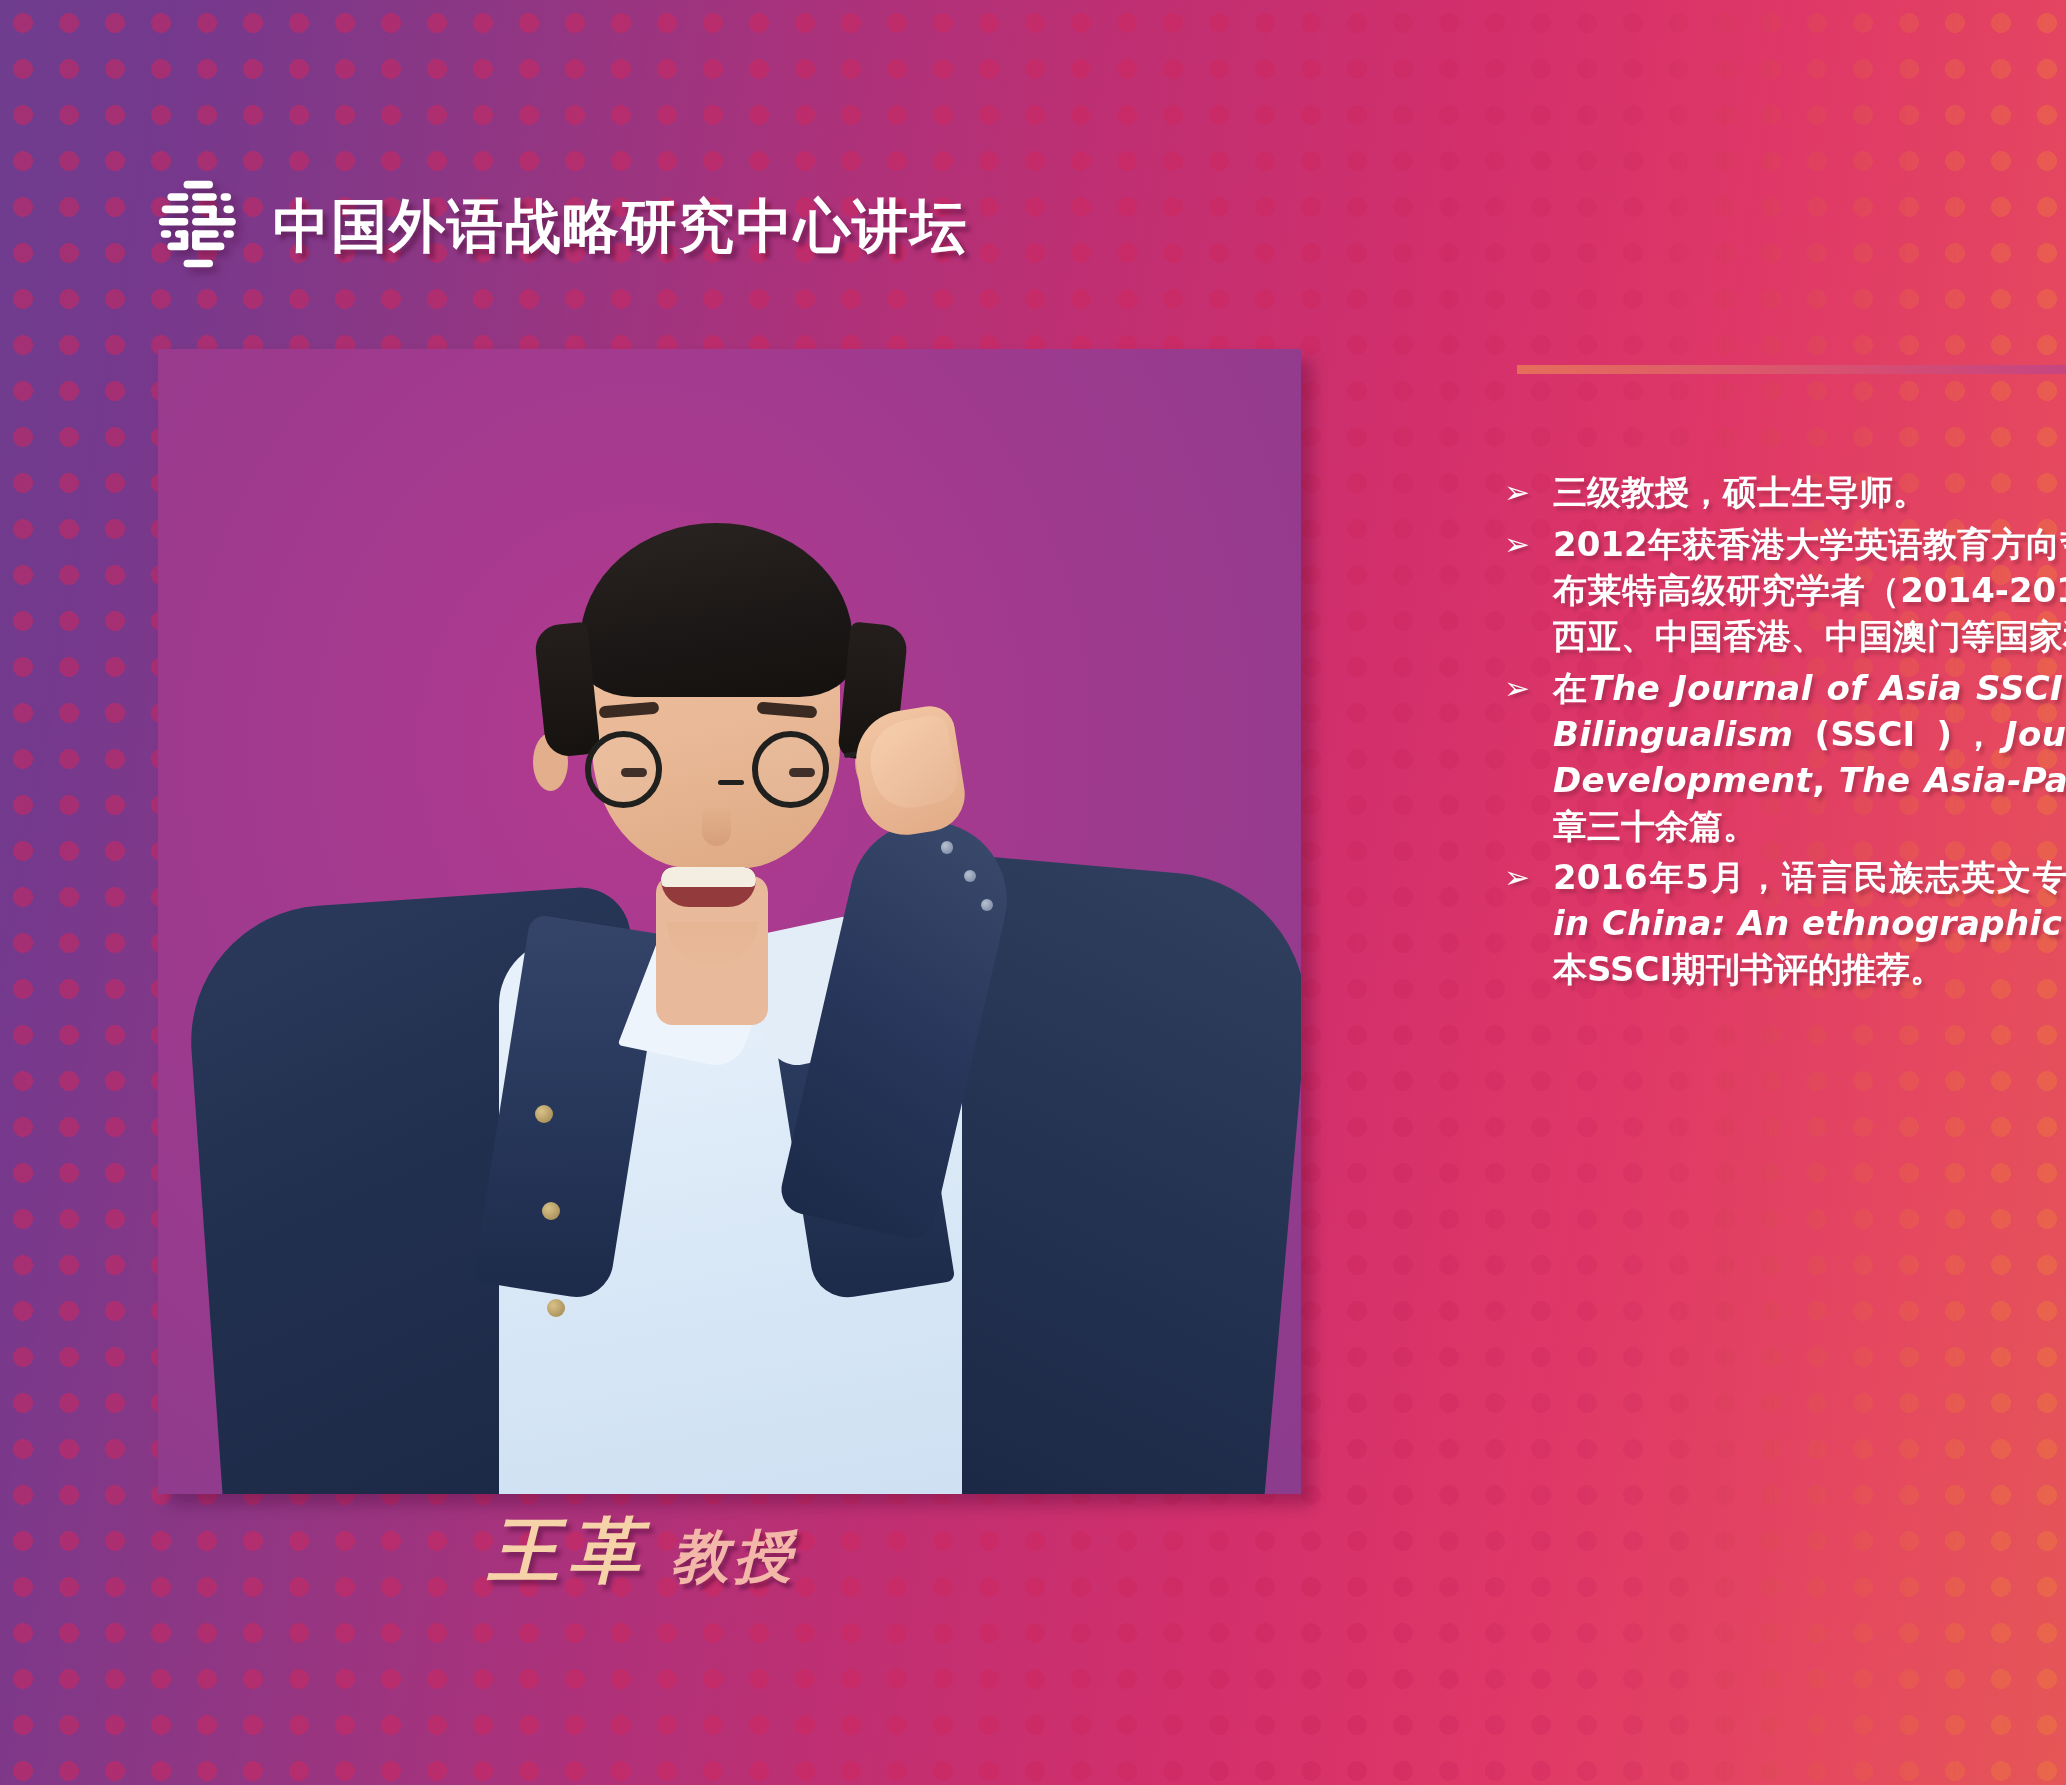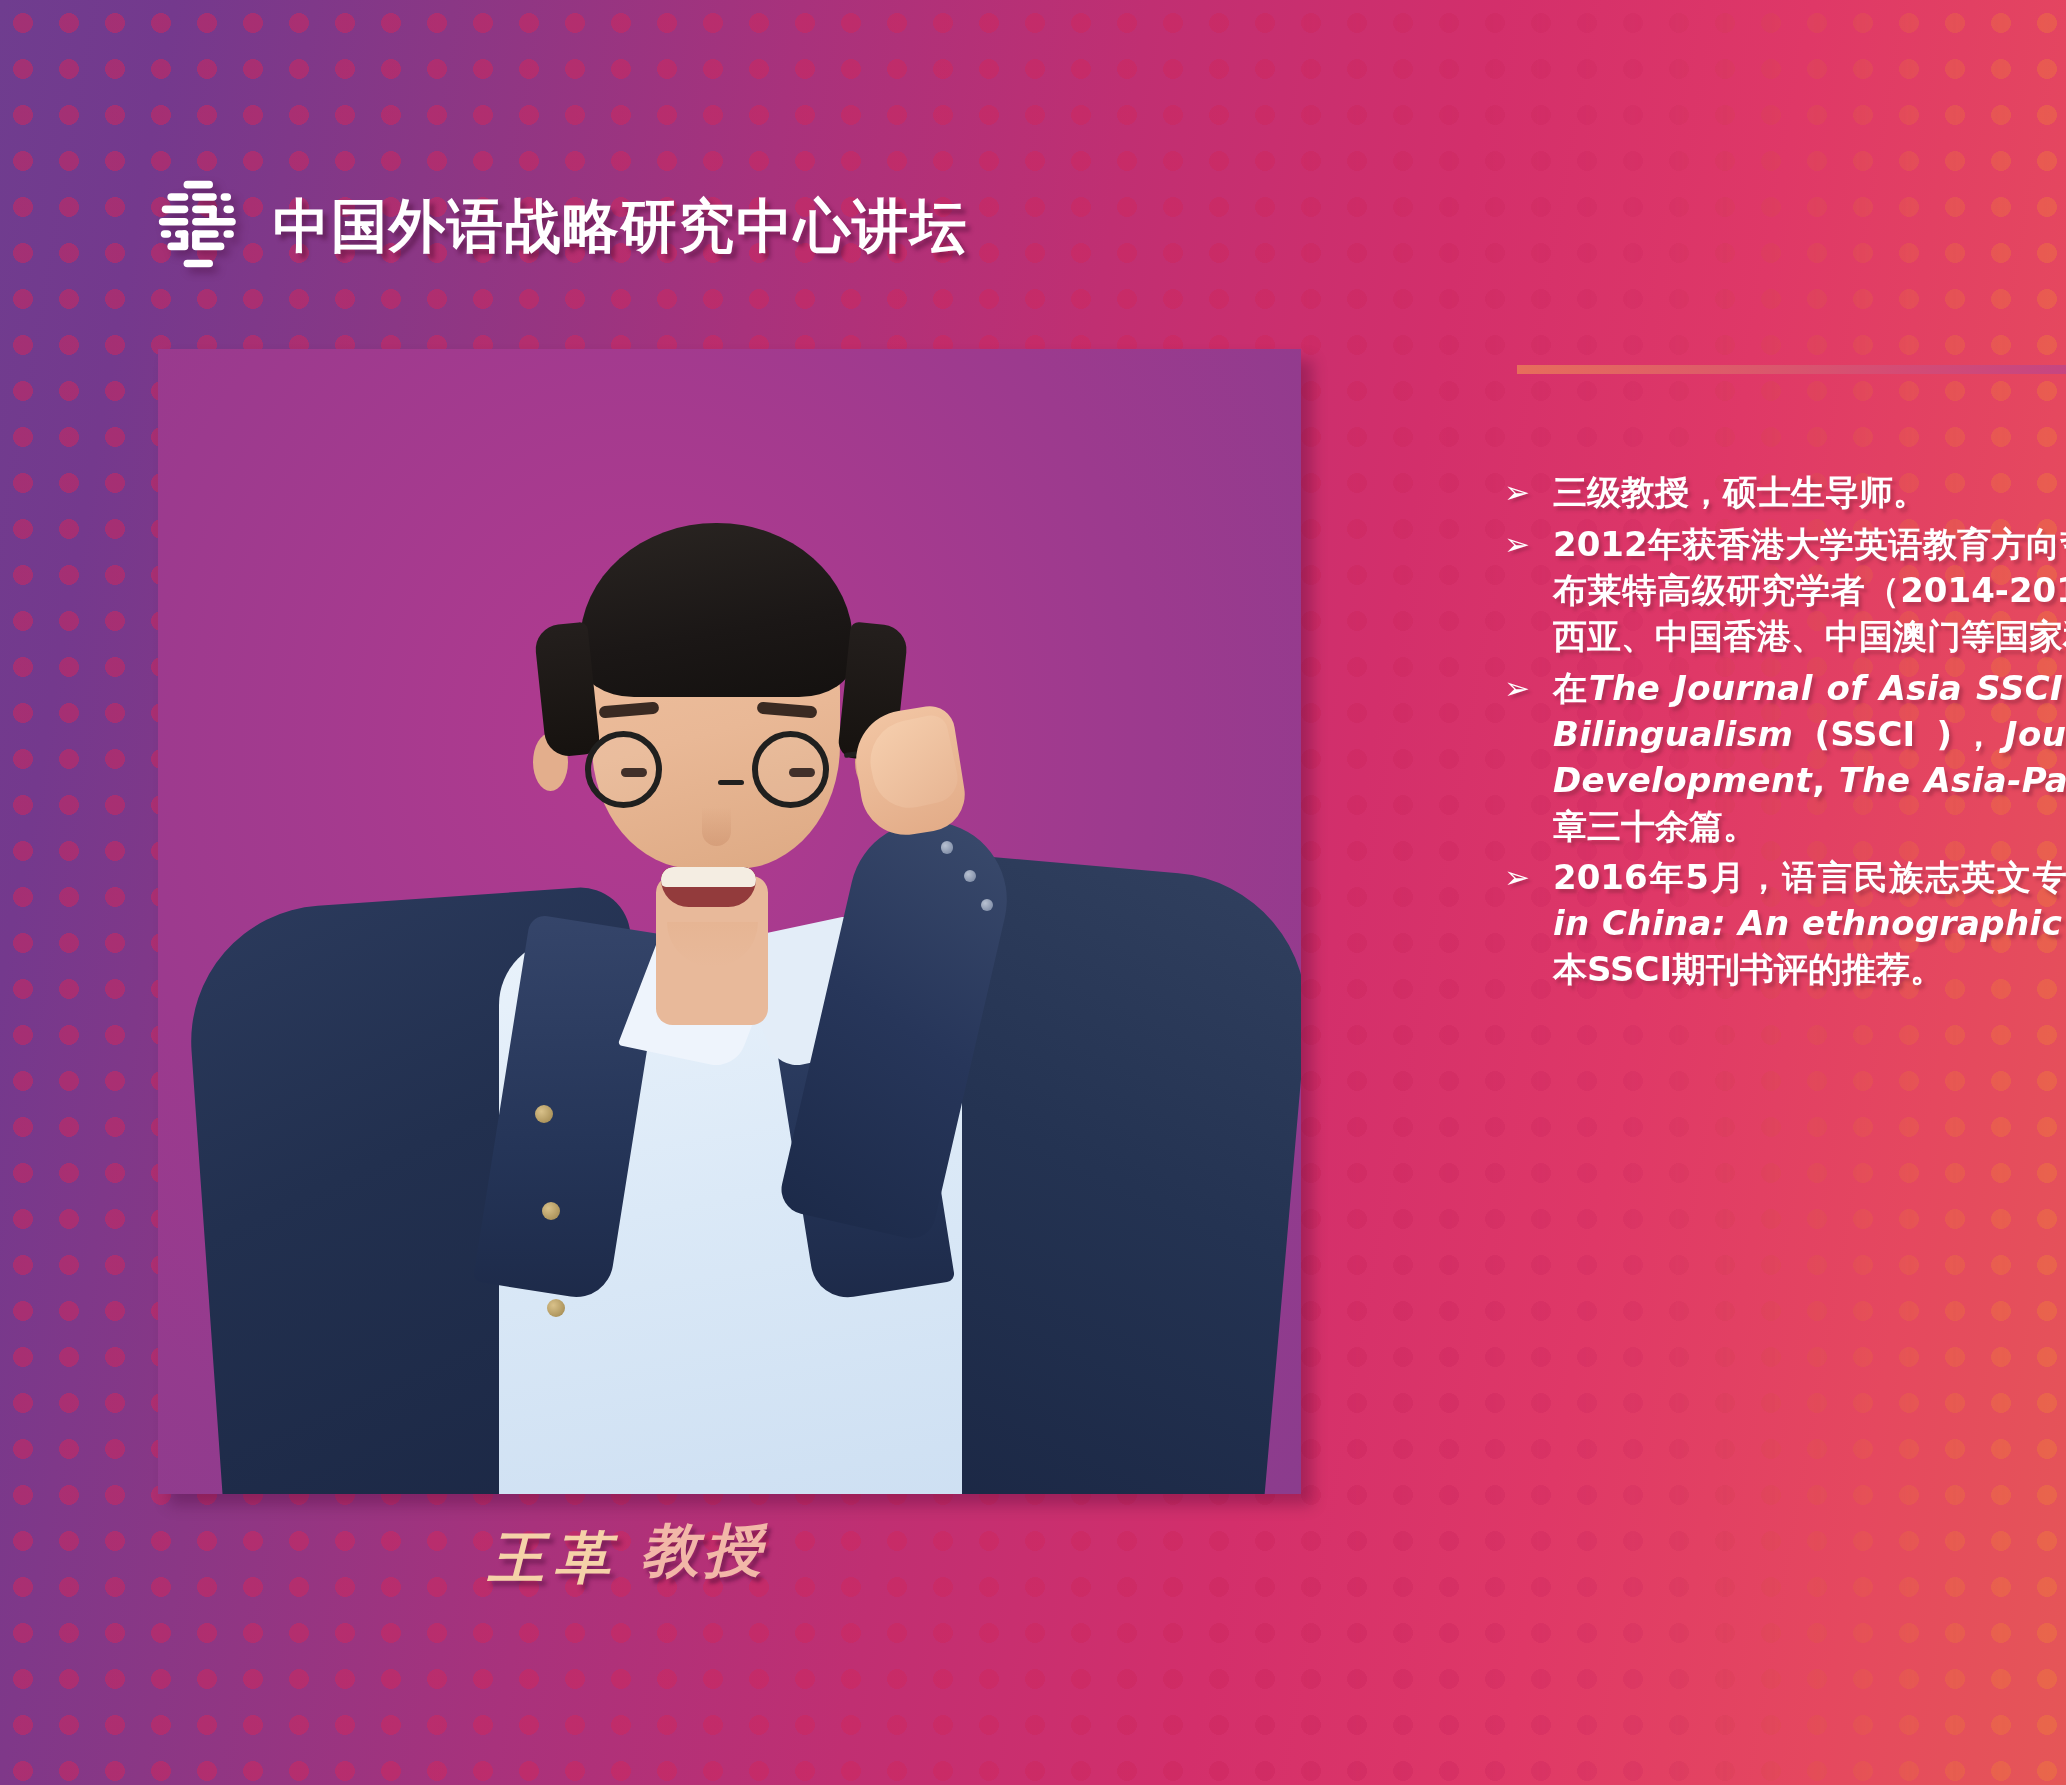--- a/index.html
+++ b/index.html
@@ -230,25 +230,25 @@
 
   
   #name-block{
     position:absolute;
     left:488px; top:1521px;
     display:flex; align-items:flex-end; gap:20.7px;
     z-index:30;
   }
   #speaker-name{
     color:#f5d2a8;
-    font-size:56px;
+    font-size:71px;
     font-weight:700;
     letter-spacing:10px;
     line-height:1;
-    font-family:Liberation Sans, sans-serif;
+    font-family:Liberation Mono, monospace;
     text-shadow:4.1px 5px 4.1px rgba(70,10,55,.45);
     font-style:italic;
   }
   #speaker-role{
     color:#f2b7a8;
     font-size:58px;
     font-weight:700;
     letter-spacing:5px;
     line-height:1;
     font-family:"DejaVu Serif","Liberation Serif",serif;

